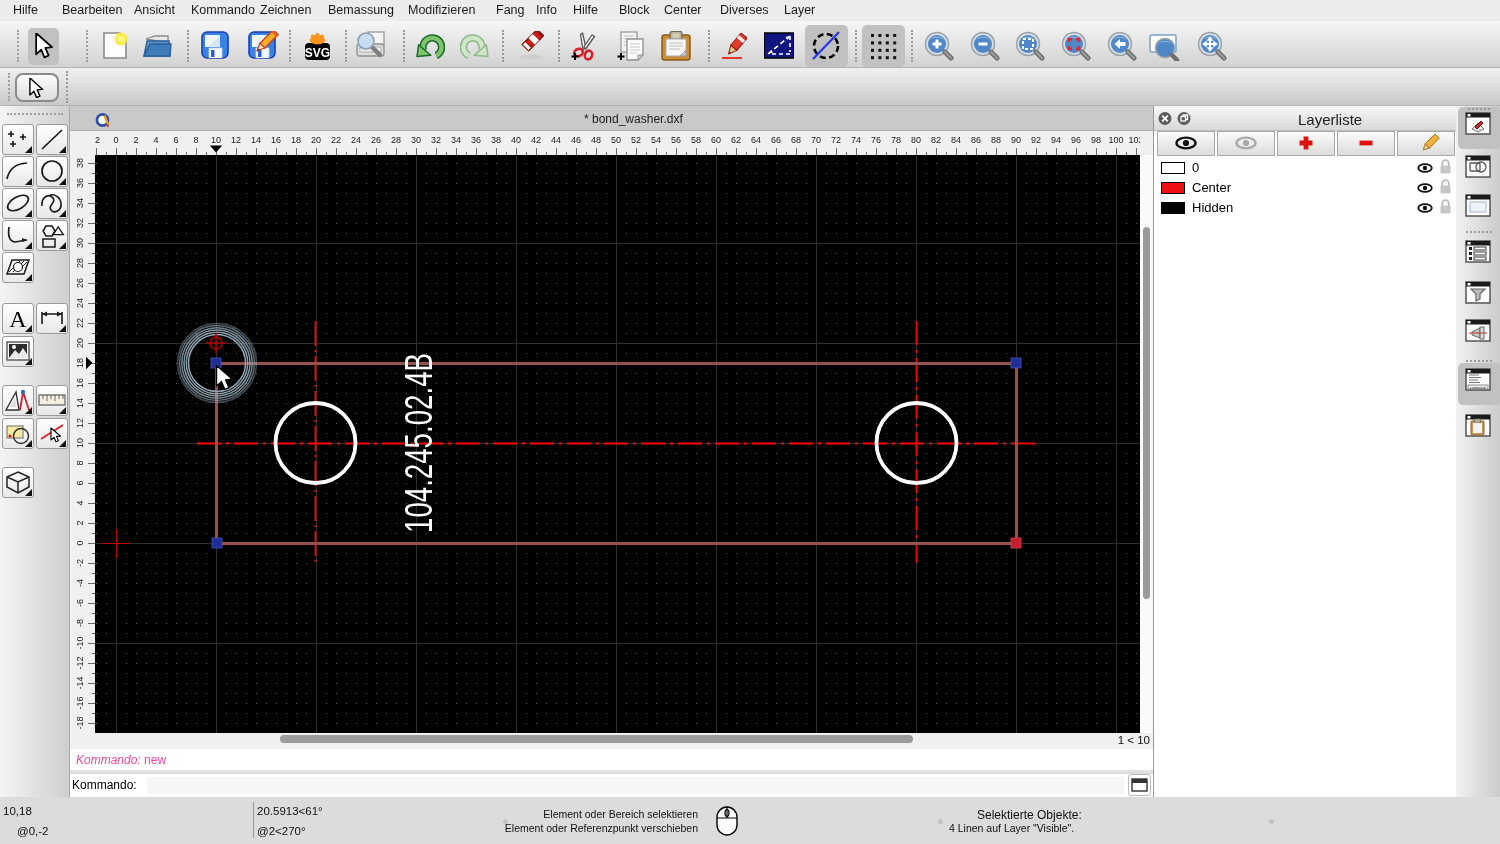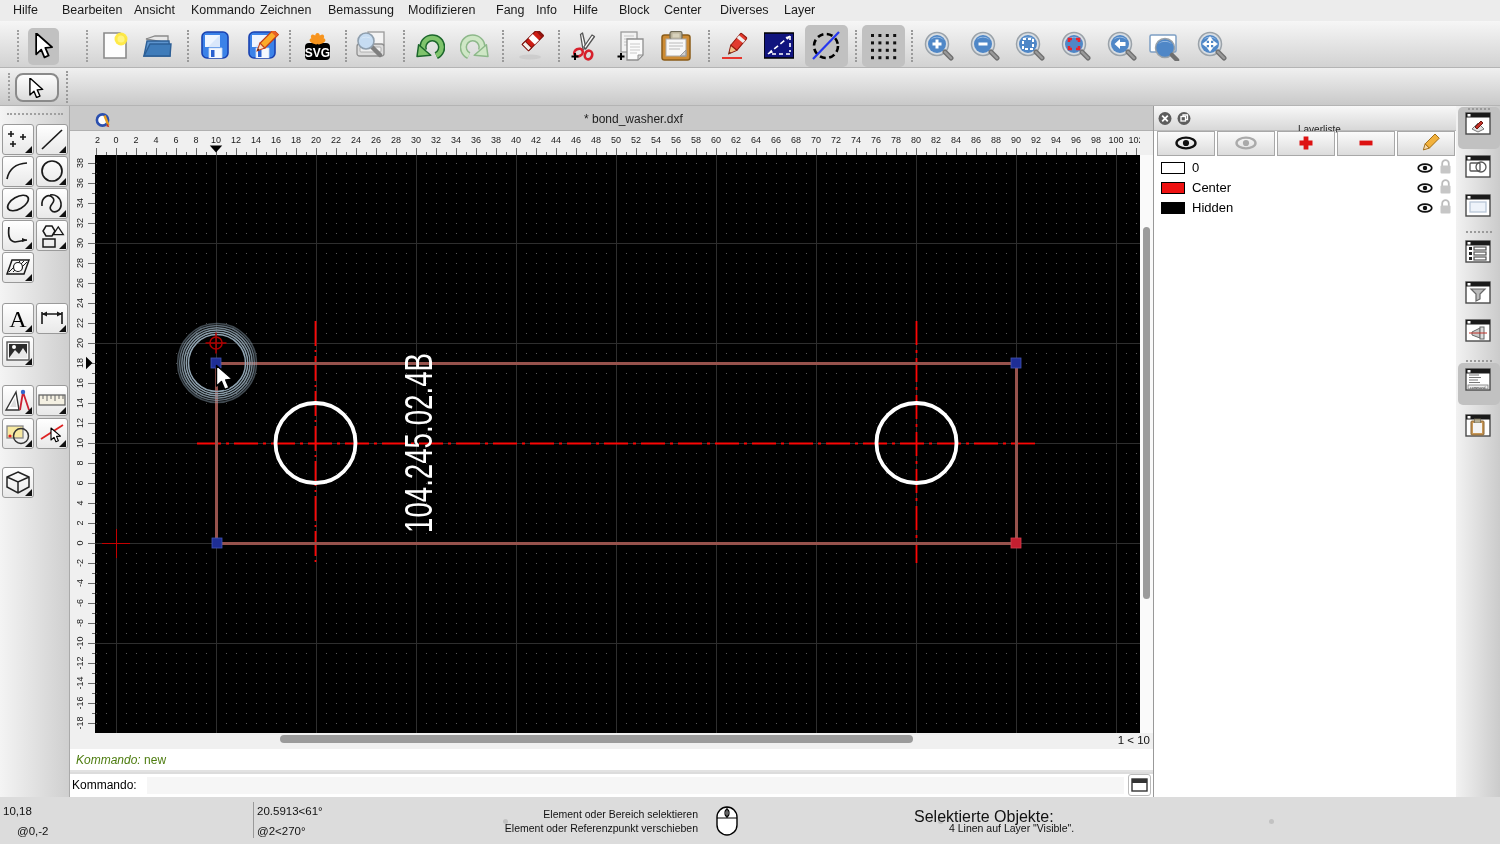--- a/index.html
+++ b/index.html
@@ -32,21 +32,21 @@
 #cmdfield { position:absolute; left:77px; top:3px; width:977px; height:17px; background:#f6f6f6; }
 #cmdbtn { position:absolute; left:1058px; top:0px; width:23px; height:22px; background:#fff; border:1px solid #bbb; border-radius:3px; }
 #layerpanel { left:1153px; top:106px; width:303px; height:691px; background:#fff; border-left:1px solid #999; }
 #lphead { position:absolute; left:0; top:0; width:302px; height:25px; background:linear-gradient(#f8f8f8,#d8d8d8); border-bottom:1px solid #bbb; }
 .lpbtn { position:absolute; top:25px; height:25px; background:linear-gradient(#fbfbfb,#dcdcdc); border:1px solid #a8a8a8; }
 .lrow { position:absolute; left:0; width:302px; height:20px; font-size:13px; color:#000; }
 .swatch { position:absolute; left:7px; top:4px; width:24px; height:12px; border:1.5px solid #000; }
 #dock { left:1456px; top:106px; width:44px; height:691px; background:linear-gradient(90deg,#f2f2f2,#cbcbcb); }
 #statusbar { left:0; top:797px; width:1500px; height:47px; background:#dcdcdc; font-size:11.5px; color:#111; }
 #statusbar div { position:absolute; white-space:pre; }
-.blue { color:#4d7c0f; }
+.blue { color:#ec4899; }
 
 </style></head><body>
 <div id="menubar">
 <span style="left:13px">Hilfe</span>
 <span style="left:62px">Bearbeiten</span>
 <span style="left:134px">Ansicht</span>
 <span style="left:191px">Kommando</span>
 <span style="left:260px">Zeichnen</span>
 <span style="left:328px">Bemassung</span>
 <span style="left:408px">Modifizieren</span>
@@ -581,21 +581,21 @@
     <div id="lphead">
       <svg class="abs" style="left:4px;top:5px" width="36" height="15" viewBox="0 0 36 15">
         <circle cx="7" cy="7.5" r="6.5" fill="#5d5d5d"></circle>
         <path d="M4.2 4.7 l5.6 5.6 M9.8 4.7 l-5.6 5.6" stroke="#fff" stroke-width="1.8"></path>
         <circle cx="26" cy="7.5" r="6.5" fill="#5d5d5d"></circle>
         <g fill="none" stroke="#fff" stroke-width="1.3">
           <rect x="23" y="5.5" width="4.5" height="4.5"></rect>
           <path d="M25 5.5 v-1.5 h4.5 v4.5 h-1.5"></path>
         </g>
       </svg>
-      <div class="abs" style="left:144px;top:18px;font-size:10px;color:#222">Layerliste</div>
+      <div class="abs" style="left:144px;top:5px;font-size:15px;color:#222">Layerliste</div>
     </div>
     <div class="lpbtn" style="left:3px;width:58px"><svg width="56" height="23" viewBox="0 0 56 23">
         <g transform="translate(14,3)">
           <ellipse cx="14" cy="8" rx="9.5" ry="5.4" fill="none" stroke="#111" stroke-width="2.4"></ellipse>
           <circle cx="14" cy="8" r="3.1" fill="#111"></circle>
         </g>
       </svg></div>
     <div class="lpbtn" style="left:63px;width:58px"><svg width="56" height="23" viewBox="0 0 56 23">
         <g transform="translate(14,3)">
           <ellipse cx="14" cy="8" rx="9.5" ry="5.4" fill="none" stroke="#aaa" stroke-width="2.4"></ellipse>
@@ -753,15 +753,15 @@
 <div style="left:257px;top:28px">@2&lt;270°</div>
 <div style="left:503px;top:22px;width:5px;height:5px;border-radius:3px;background:#c2c2c2"></div>
 <div style="right:802px;top:11px;font-size:10.5px">Element oder Bereich selektieren</div>
 <div style="right:802px;top:25px;font-size:10.5px">Element oder Referenzpunkt verschieben</div>
 <svg class="abs" style="left:716px;top:9px" width="22" height="30" viewBox="0 0 22 30">
       <rect x="1" y="1" width="20" height="28" rx="10" fill="#fff" stroke="#000" stroke-width="1.4"></rect>
       <path d="M1 12 H21 M11 1 V12" stroke="#000" stroke-width="1.2"></path>
       <ellipse cx="11" cy="7" rx="2" ry="3.5" fill="none" stroke="#000" stroke-width="1.2"></ellipse>
     </svg>
 <div style="left:938px;top:22px;width:5px;height:5px;border-radius:3px;background:#c2c2c2"></div>
-<div style="left:914px;top:11px;font-size:16px">Selektierte Objekte:</div>
+<div style="left:977px;top:11px;font-size:12px">Selektierte Objekte:</div>
 <div style="left:949px;top:25px;font-size:10.5px">4 Linen auf Layer "Visible".</div>
 <div style="left:1269px;top:22px;width:5px;height:5px;border-radius:3px;background:#c2c2c2"></div>
 </div>
 </body></html>

